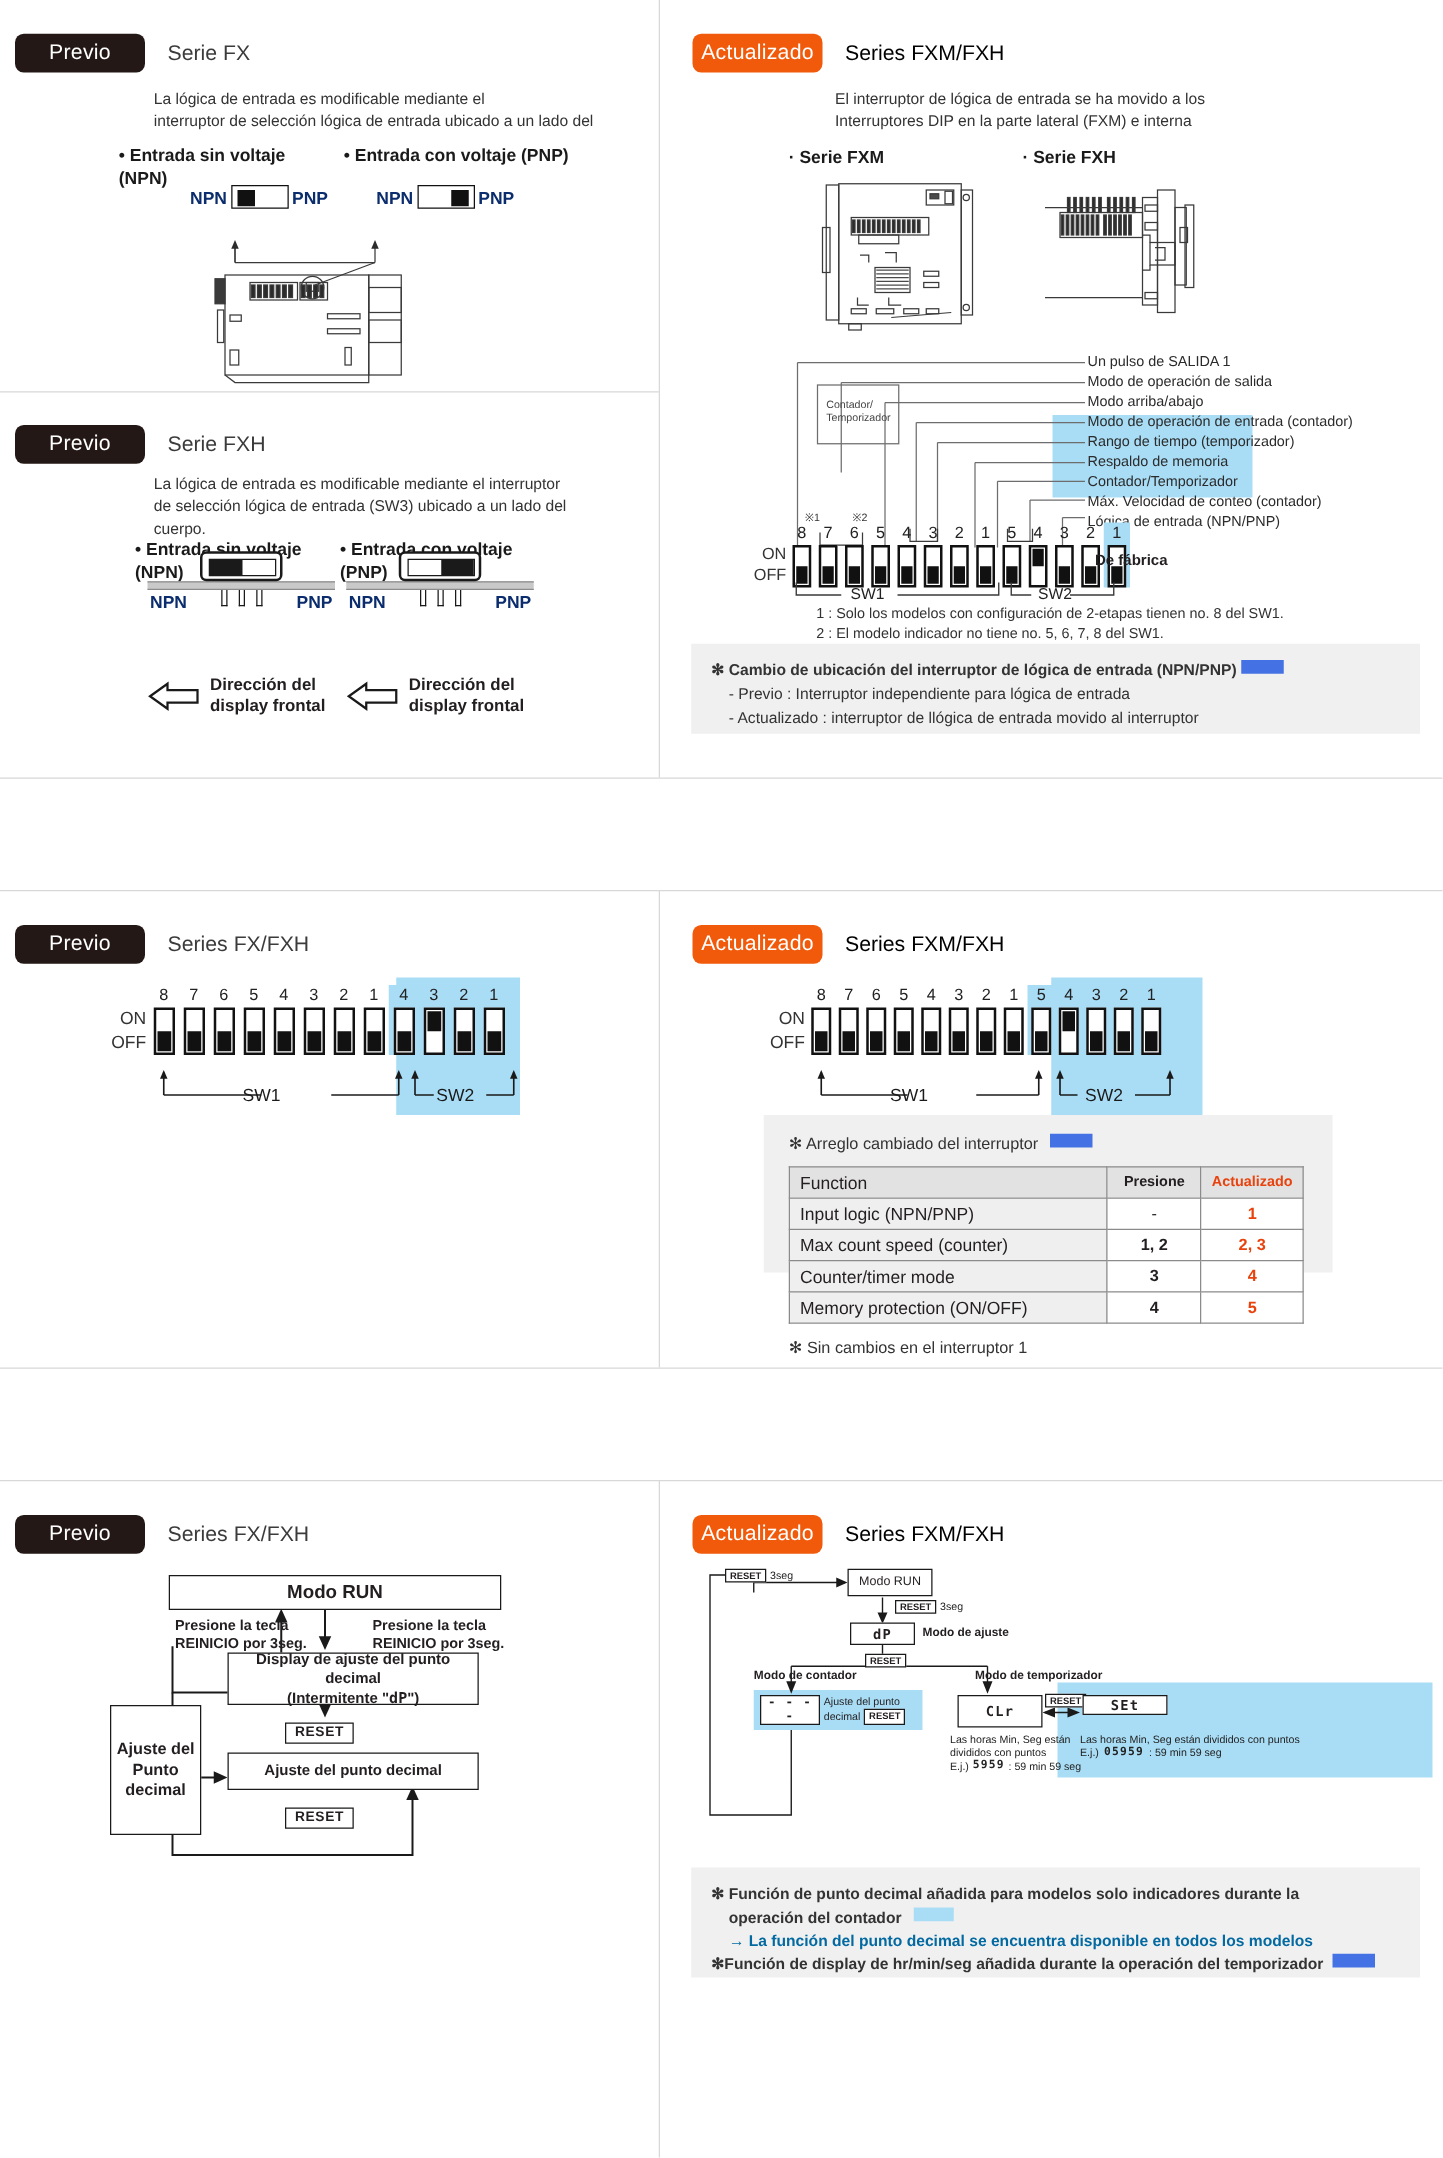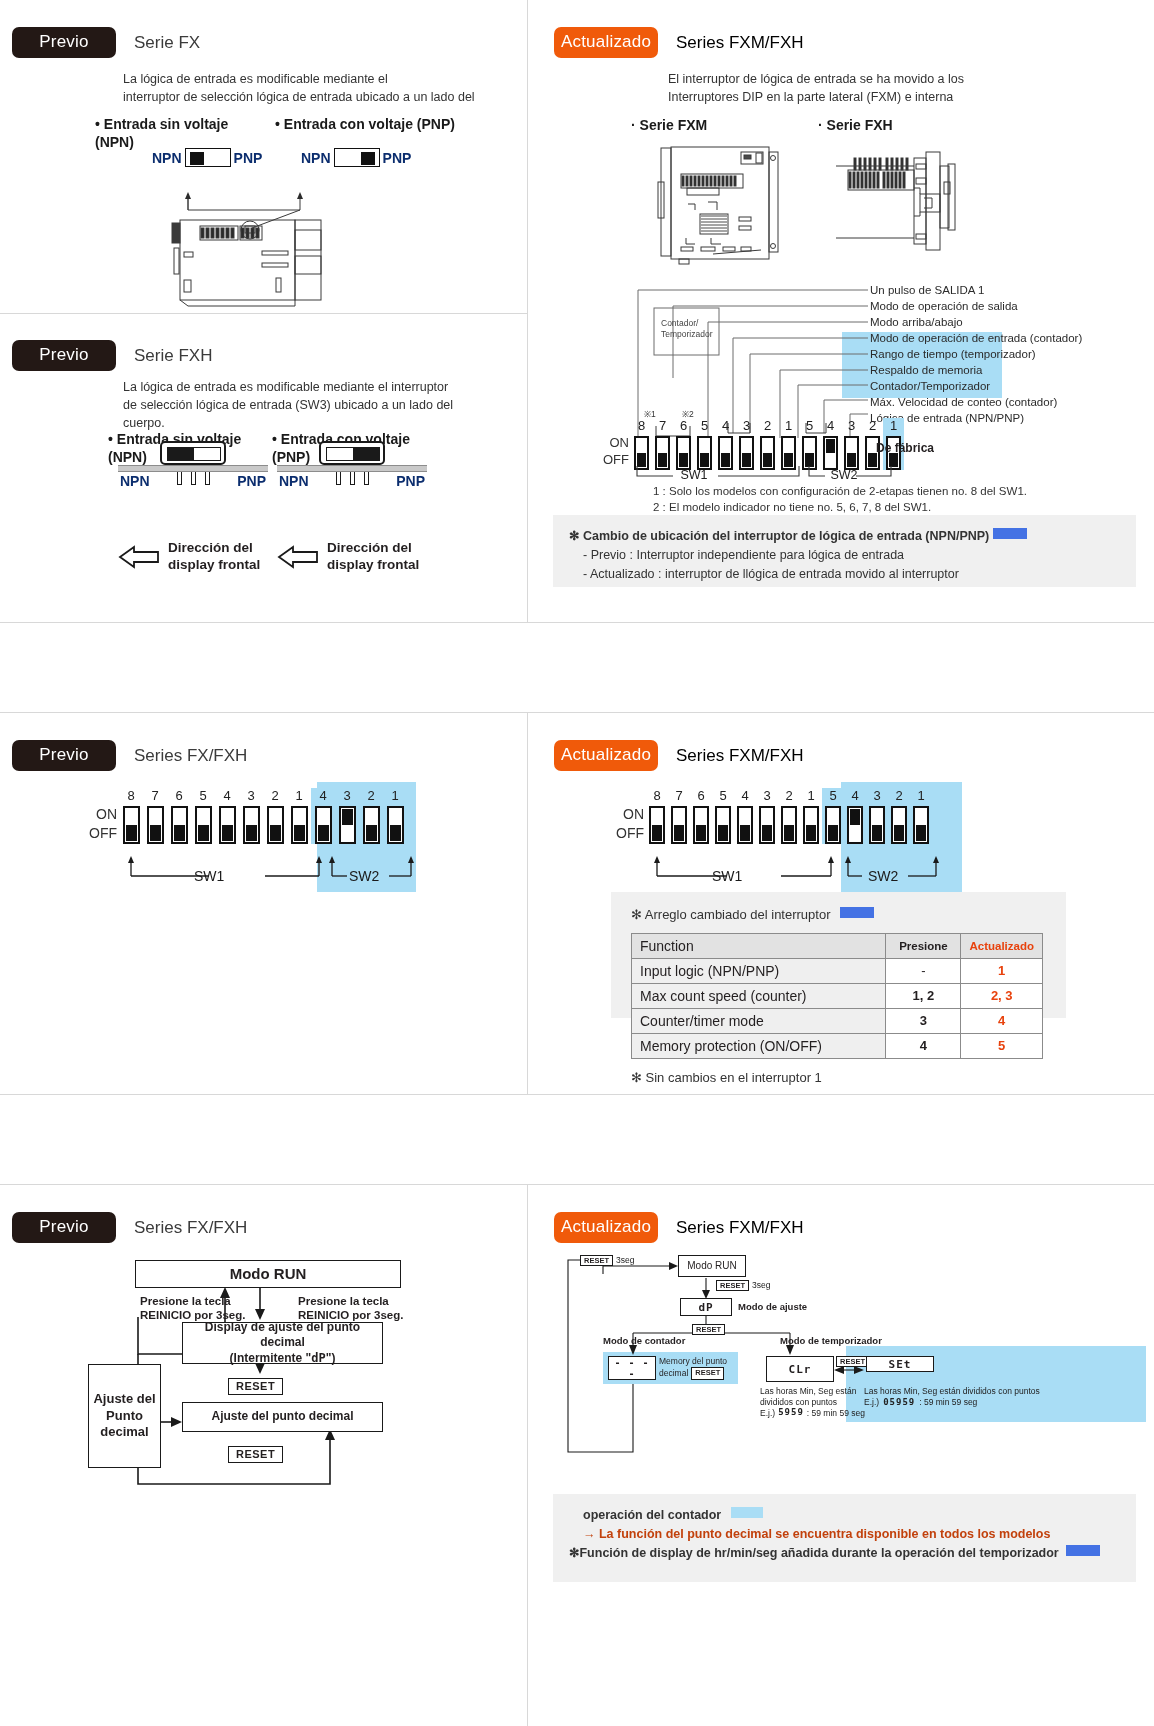--- a/index.html
+++ b/index.html
@@ -77,21 +77,21 @@
   .hl { background:#a9ddf5; }
 
   .swbrace { font-size:12.5px; color:#222; text-align:center; }
 
   
   .noteblock { background:#f0f0f0; }
   .note-t { font-size:12.5px; color:#333; line-height:1.5; }
   .note-b { font-weight:bold; }
   .chip { display:inline-block; width:34px; height:11px; background:#4472e4; vertical-align:1px; }
   .chip-lt { display:inline-block; width:32px; height:11px; background:#a9ddf5; vertical-align:1px; }
-  .orange { color:#c2410c; }
+  .orange { color:#0369a1; }
 
   
   table.cmp { border-collapse:collapse; background:#fff; }
   table.cmp th, table.cmp td { border:1px solid #8b8b8b; font-size:13px; padding:4px 8px; }
   table.cmp th { background:#e2e2e2; font-weight:normal; }
   table.cmp th.f { text-align:left; font-size:14px; }
   table.cmp td.f { text-align:left; background:#efefef; font-size:14px; }
   table.cmp td.c { text-align:center; }
   table.cmp th.small { font-size:11.5px; font-weight:bold; }
   table.cmp th.small.or { color:#e8420d; }
@@ -995,21 +995,21 @@
           <span>Modo de contador</span>
         </div>
         <div class="abs" style="left:252px; top:83px; font-size:9.5px; font-weight:bold;">
           <span>Modo de temporizador</span>
         </div>
 
         <div class="abs gbox" style="left:80px; top:104px; width:48px; height:24px;">
           <span class="seg-mini" style="font-size:10px;">- - - -</span>
         </div>
         <div class="abs" style="left:131px; top:104px; font-size:8.5px; line-height:1.35;">
-          <div>Memory del punto</div>
+          <div>Ajuste del punto</div>
           <div style="display:flex; align-items:center; gap:3px;">
             <span>decimal</span>
             <span class="reset-mini">RESET</span>
           </div>
         </div>
 
         <div class="abs gbox" style="left:238px; top:104px; width:68px; height:26px;">
           <span class="seg-mini">CLr</span>
         </div>
 
@@ -1035,20 +1035,23 @@
           <div>Las horas Min, Seg están divididos con puntos</div>
           <div style="display:flex; gap:4px; align-items:center;">
             <span>E.j.)</span>
             <span class="seg-mini" style="font-size:9px">05959</span>
             <span>: 59 min 59 seg</span>
           </div>
         </div>
       </div>
 
       <div class="abs noteblock" style="left:25px; top:310px; width:583px; height:88px; padding:12px 16px;">
+        <div class="note-t note-b">
+          ✻ <span>Función de punto decimal añadida para modelos solo indicadores durante la</span>
+        </div>
         <div class="note-t note-b" style="padding-left:14px;">
           <span>operación del contador</span>
           <span class="chip-lt" style="margin-left:6px;"></span>
         </div>
         <div class="note-t note-b orange" style="padding-left:14px;">
           <span>→ La función del punto decimal se encuentra disponible en todos los modelos</span>
         </div>
         <div class="note-t note-b">
           ✻<span>Función de  display de hr/min/seg añadida  durante la operación del temporizador</span>
           <span class="chip" style="margin-left:4px;"></span>

